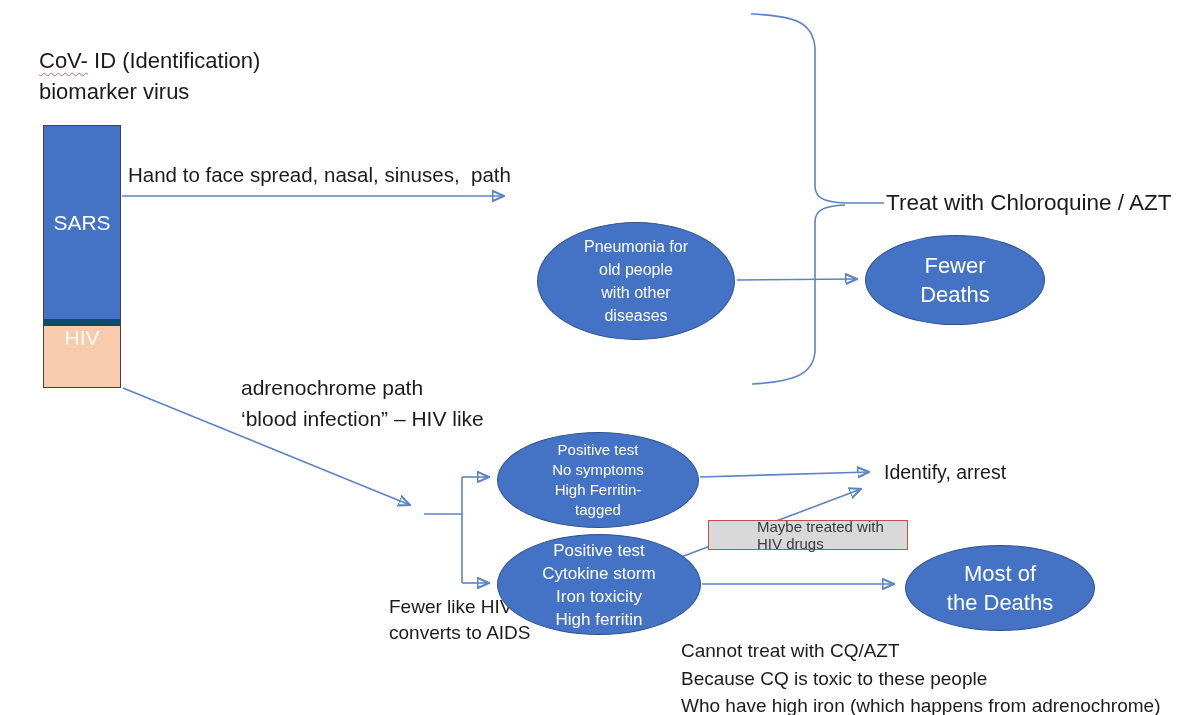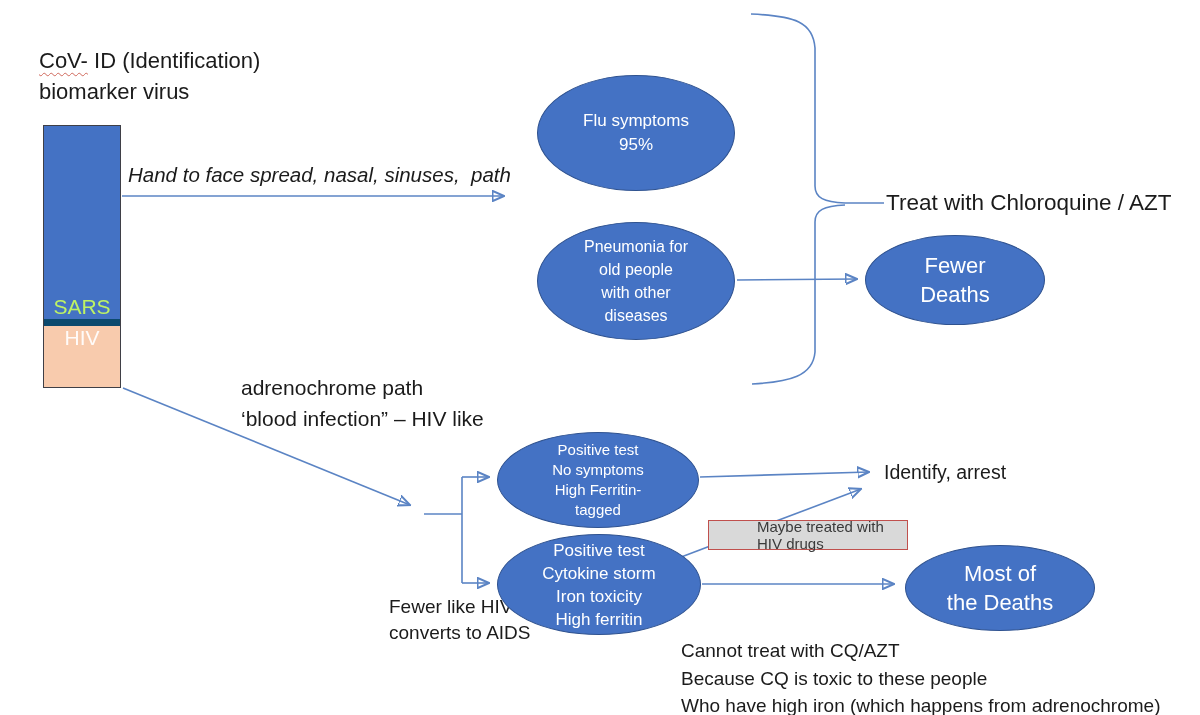--- a/index.html
+++ b/index.html
@@ -22,37 +22,37 @@
         border-radius:50%;color:#ffffff;display:flex;align-items:center;justify-content:center;
         text-align:center;white-space:pre-line;}
   .label{position:absolute;z-index:2;white-space:pre;color:var(--ink);}
 
   .title{position:absolute;left:8px;top:45px;z-index:2;font-size:22px;line-height:31px;margin-left:31px;}
   .squiggle{text-decoration:underline;text-decoration-style:wavy;text-decoration-color:#d0695c;
             text-decoration-thickness:1px;text-underline-offset:4px;}
 
   .bar{position:absolute;left:43px;top:125px;width:78px;height:263px;z-index:2;
        border:1px solid #3f3f46;display:flex;flex-direction:column;}
-  .bar-sars{height:193px;background:var(--node-fill);display:flex;align-items:flex-end;justify-content:center;
-            color:#bef264;font-size:21px;}
+  .bar-sars{height:193px;background:var(--node-fill);display:flex;align-items:center;justify-content:center;
+            color:#ffffff;font-size:21px;}
   .bar-hiv{flex:1;background:var(--hiv-fill);border-top:7px solid #0c4a6e;display:flex;align-items:flex-start;
            justify-content:center;color:rgba(255,255,255,0.92);font-size:21px;}
 
   .note-box{position:absolute;left:708px;top:520px;width:200px;height:30px;z-index:3;
             background:var(--box-fill);border:1.8px solid var(--box-stroke);
             display:flex;align-items:center;justify-content:center;font-size:15px;color:#3a3a3a;padding-left:48px;}
 
   .n-flu{left:537px;top:75px;width:198px;height:116px;font-size:17px;line-height:24px;}
   .n-pneumonia{left:537px;top:222px;width:198px;height:118px;font-size:16px;line-height:23px;}
   .n-fewer{left:865px;top:235px;width:180px;height:90px;font-size:22px;line-height:29px;text-align:center;}
   .n-pos1{left:497px;top:432px;width:202px;height:96px;font-size:15px;line-height:20px;}
   .n-pos2{left:497px;top:534px;width:204px;height:101px;font-size:17px;line-height:23px;}
   .n-most{left:905px;top:545px;width:190px;height:86px;font-size:22px;line-height:29px;}
 
-  .l-hand{left:128px;top:163px;font-size:20.5px;font-style:italic;}
+  .l-hand{left:128px;top:163px;font-size:20.5px;}
   .l-treat{left:886px;top:190px;font-size:22.5px;}
   .l-adreno{left:241px;top:372px;font-size:21px;line-height:31px;}
   .l-justlike{left:389px;top:594px;font-size:19px;line-height:26px;}
   .l-identify{left:884px;top:461px;font-size:19.5px;}
   .l-cannot{left:681px;top:637px;font-size:19px;line-height:27.5px;}
 </style>
 </head>
 <body>
 
 <div class="canvas">
@@ -95,22 +95,20 @@
   <div class="label l-treat">Treat with Chloroquine / AZT</div>
   <div class="label l-adreno">adrenochrome path
 ‘blood infection” – HIV like</div>
   <div class="label l-justlike">Fewer like HIV
 converts to AIDS</div>
   <div class="label l-identify">Identify, arrest</div>
   <div class="label l-cannot">Cannot treat with CQ/AZT
 Because CQ is toxic to these people
 Who have high iron (which happens from adrenochrome)</div>
 
-  <div class="node n-flu">Flu symptoms
-95%</div>
   <div class="node n-pneumonia">Pneumonia for
 old people
 with other
 diseases</div>
   <div class="node n-fewer">Fewer
 Deaths</div>
   <div class="node n-pos1">Positive test
 No symptoms
 High Ferritin-
 tagged</div>

